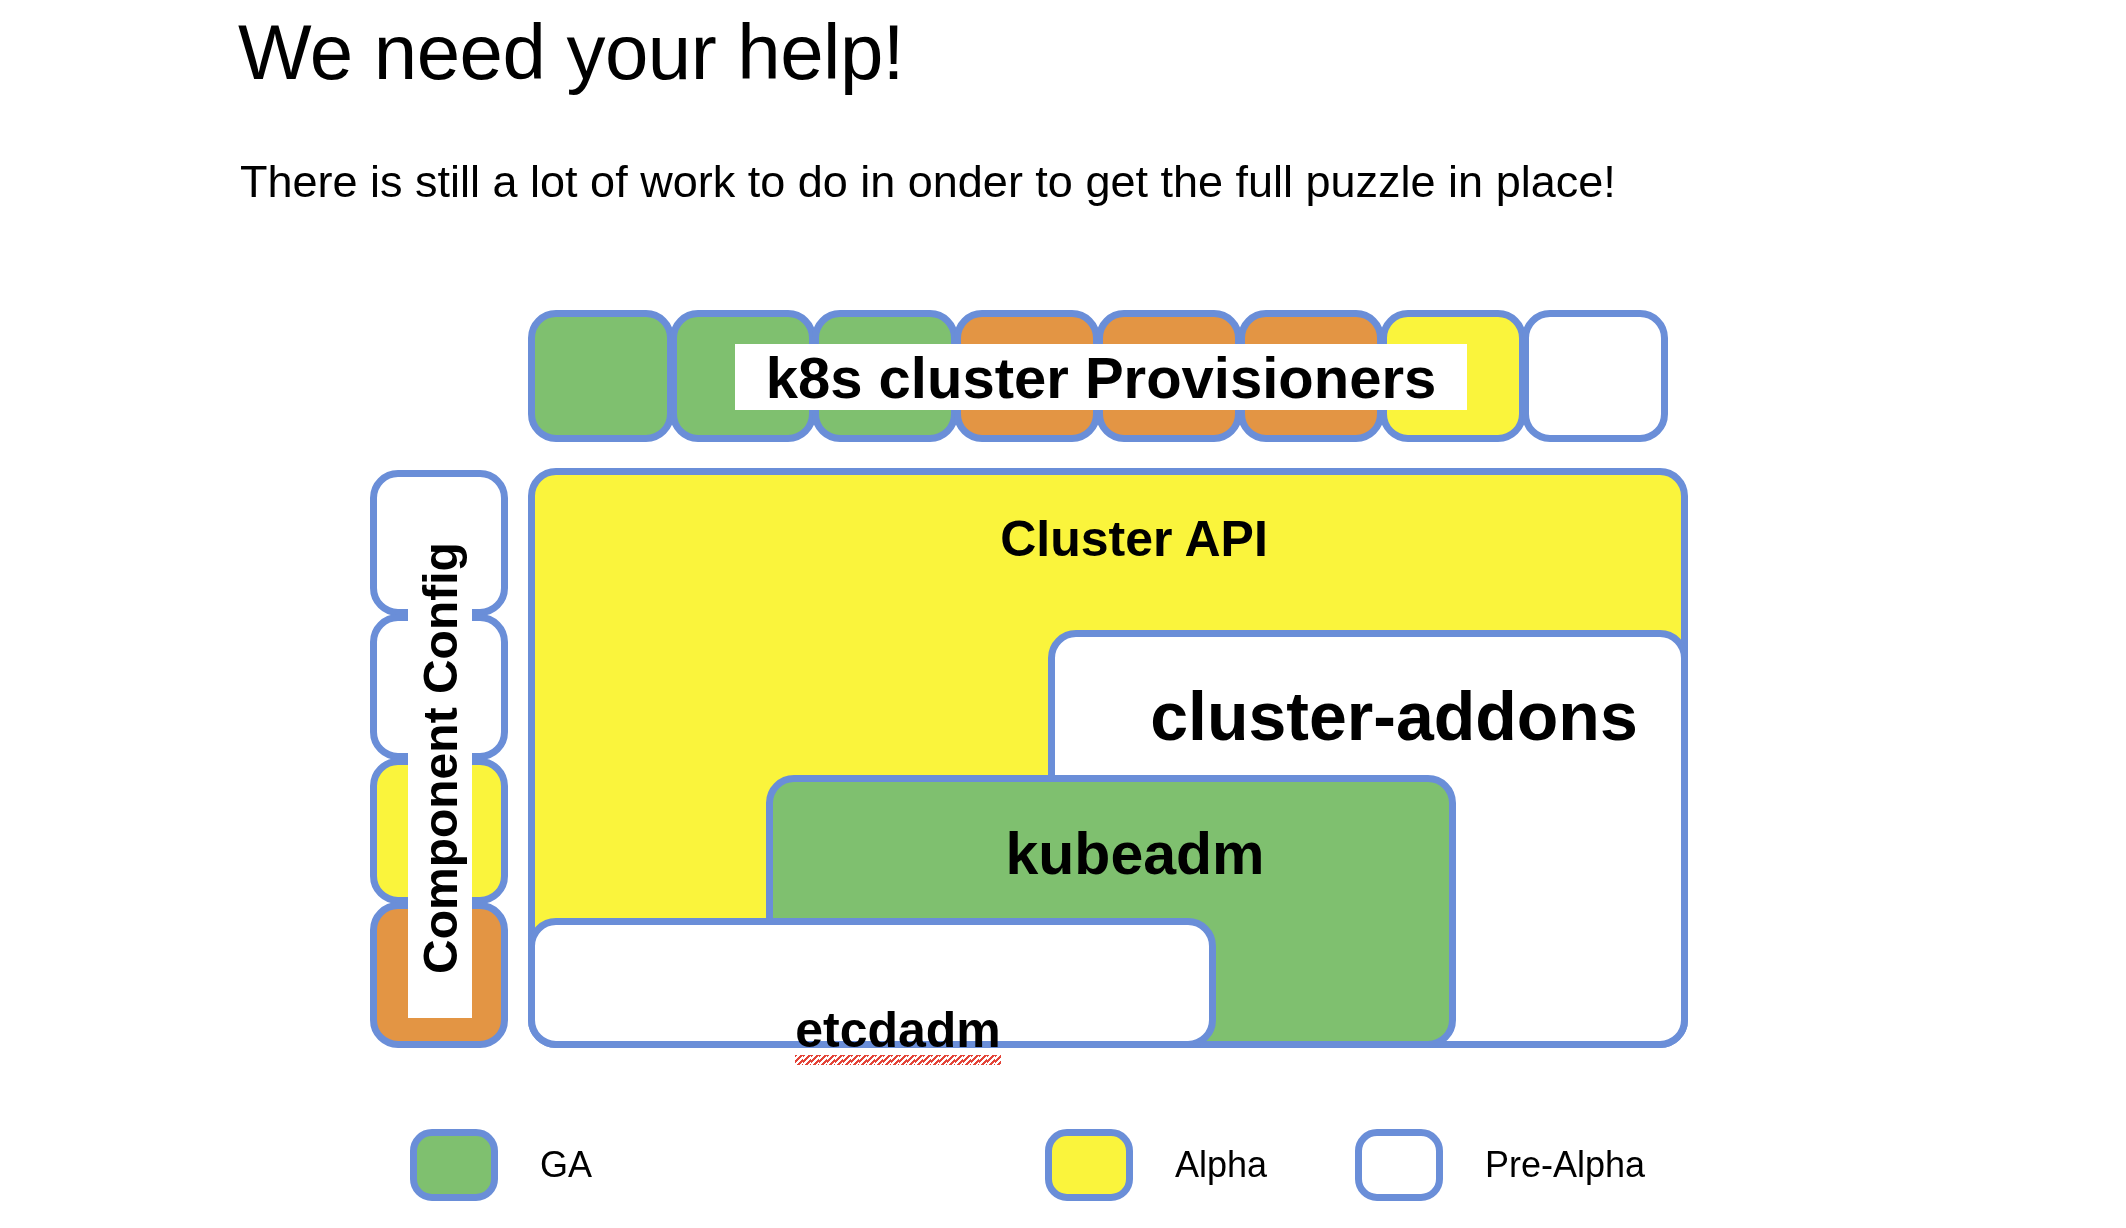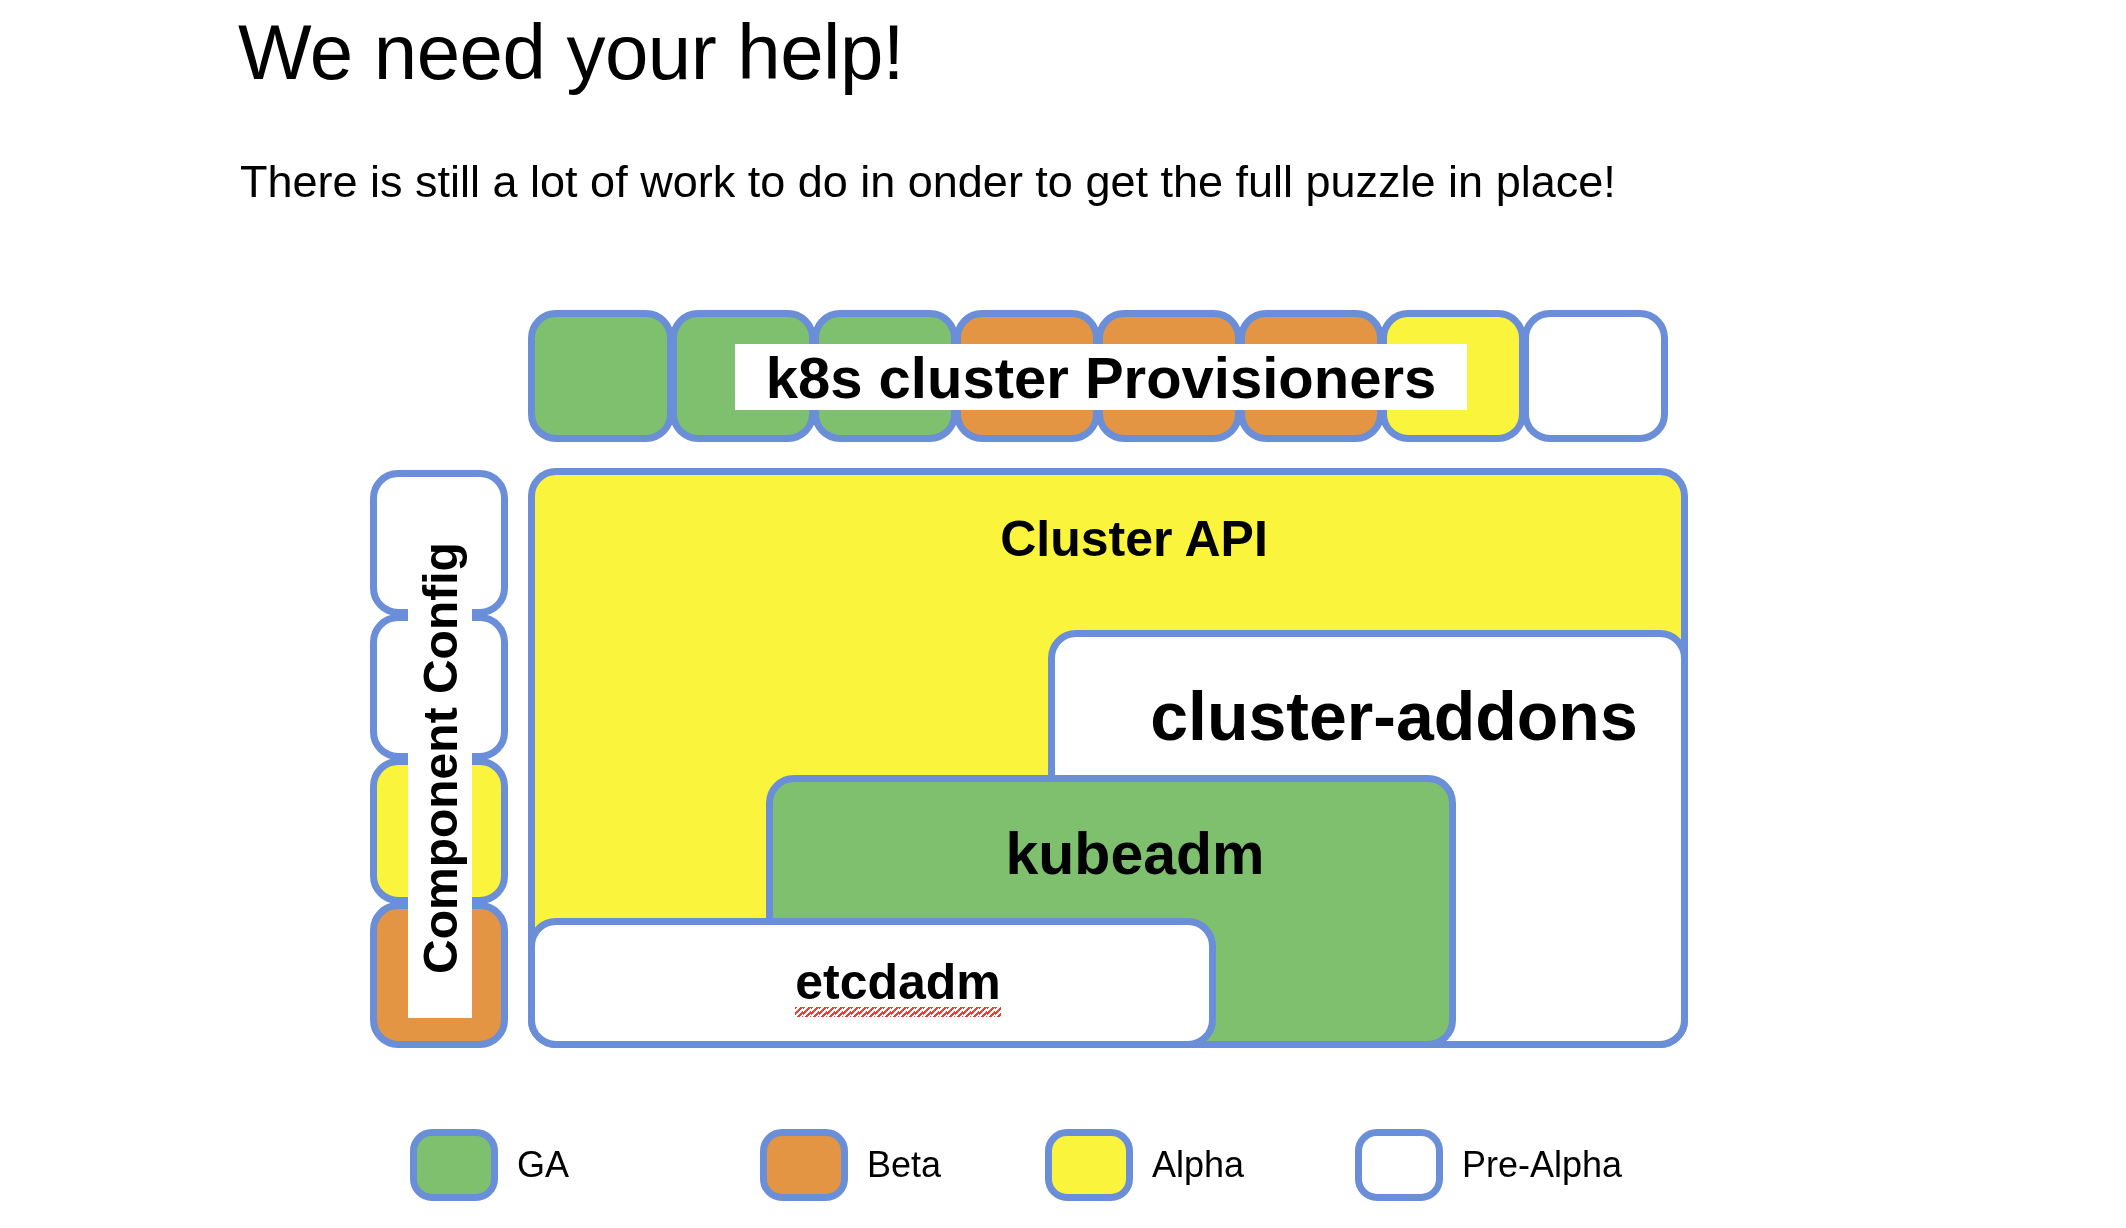--- a/index.html
+++ b/index.html
@@ -86,21 +86,21 @@
   .squiggle {
     position: absolute;
     height: 10px;
     background-image:
       repeating-linear-gradient(135deg,
         #e23a2e 0px, #e23a2e 2px,
         transparent 2px, transparent 4px);
     background-size: 8px 10px;
     opacity: 0.95;
   }
-  .squiggle-wrap { position: relative; display:inline-block; }
+  .squiggle-wrap { position: relative; display:inline-block;margin-top:48px; }
 
   
   #legend {
     position: absolute;
     left: 0;
     top: 1120px;
     width: 2126px;
     height: 90px;
   }
   .legend-item {
@@ -117,21 +117,21 @@
     border: 7px solid #6a8ed8;
     border-radius: 22px;
     background: #ffffff;
     flex: 0 0 auto;
   }
   .legend-swatch.ga       { background: #7fc06f; }
   .legend-swatch.beta     { background: #e39544; }
   .legend-swatch.alpha    { background: #faf43c; }
   .legend-swatch.prealpha { background: #ffffff; }
   .legend-text {
-    margin-left: 19px;
+    margin-left: 42px;
     font-size: 36px;
     color: #000000;
     white-space: nowrap;
   }
 </style>
 </head>
 <body>
 
 <div id="slide">
 
@@ -176,24 +176,20 @@
       <span>etcdadm</span>
       <span class="squiggle" style="left:0; right:0; bottom:-6px;"></span>
     </span>
   </div>
 
   <div id="legend">
     <div class="legend-item" style="left:410px;">
       <div class="legend-swatch ga"></div>
       <div class="legend-text">GA</div>
     </div>
-    <div class="legend-item" style="left:760px;">
-      <div class="legend-swatch beta"></div>
-      <div class="legend-text">Beta</div>
-    </div>
     <div class="legend-item" style="left:1045px;">
       <div class="legend-swatch alpha"></div>
       <div class="legend-text">Alpha</div>
     </div>
     <div class="legend-item" style="left:1355px;">
       <div class="legend-swatch prealpha"></div>
       <div class="legend-text">Pre-Alpha</div>
     </div>
   </div>
 

